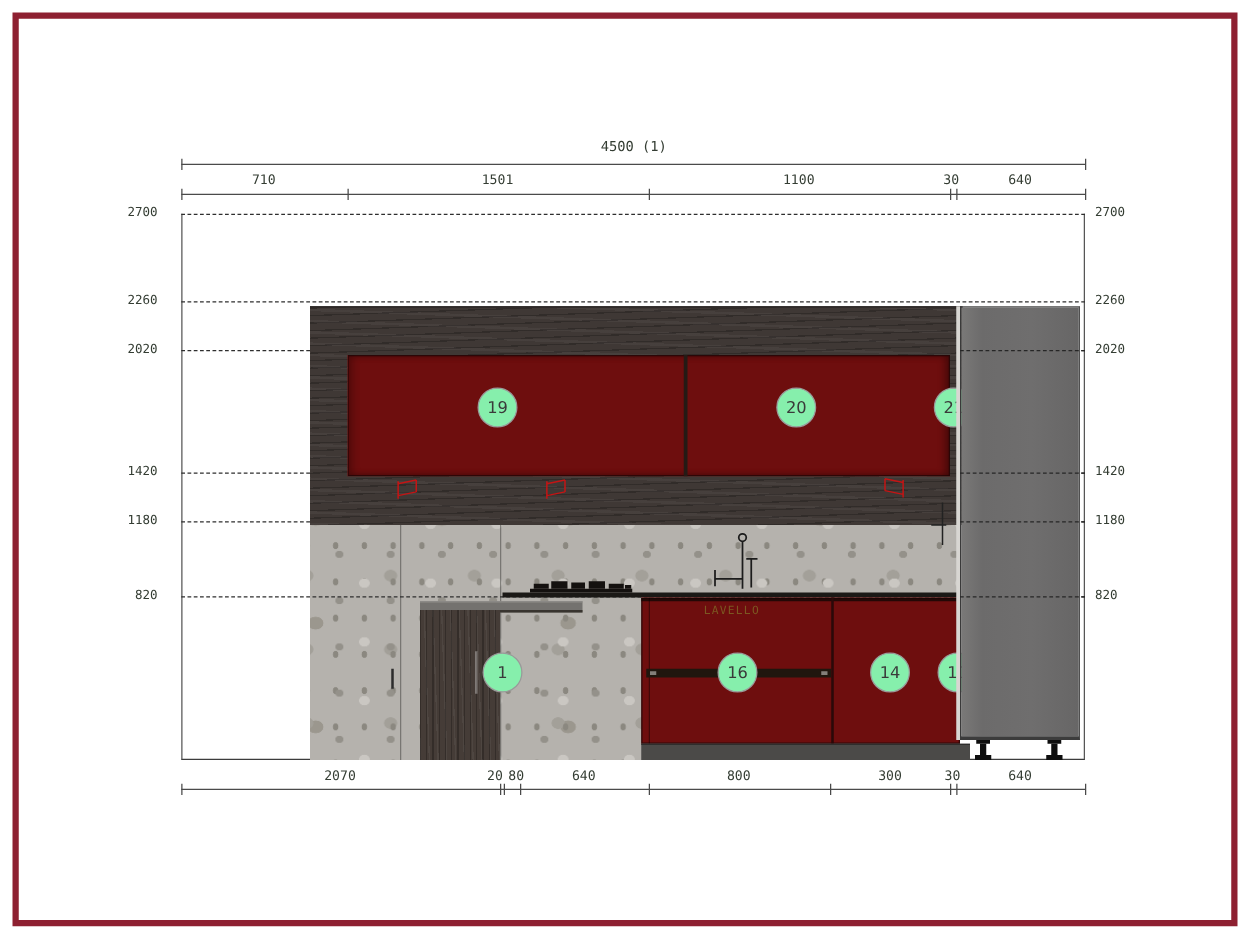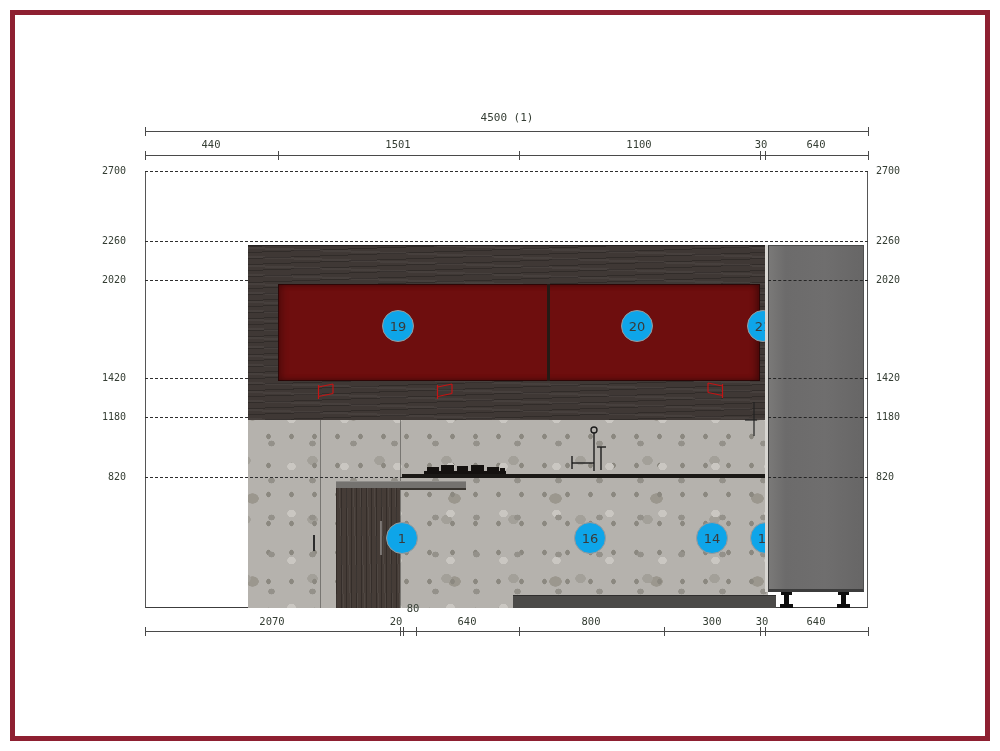--- a/index.html
+++ b/index.html
@@ -69,21 +69,21 @@
   .plinth{position:absolute;left:513px;top:595px;width:263px;height:13px;background:var(--plinth-gray,#4b4a48);z-index:5;
      border-top:1px solid #2f2e2d;}
 
   
   .tall-unit{position:absolute;left:768px;top:245px;width:96px;height:347px;z-index:7;
      background:linear-gradient(to right,#7a7978,#6c6b6b 18%,var(--tall-unit-gray,#6f6e6e) 60%,#676666);
      border-top:1px solid #4a4a4a;border-left:1px solid #3a3a3a;border-right:1px solid #4f4f4f;
      border-bottom:3px solid #3c3c3c;}
 
   
-  .circle{position:absolute;width:32px;height:32px;border-radius:50%;background:#0ea5e9;
+  .circle{position:absolute;width:32px;height:32px;border-radius:50%;background:#86efac;
      border:1px solid #9a9a9a;color:#3a3a3a;font-family:"DejaVu Sans",sans-serif;font-size:13px;
      display:flex;align-items:center;justify-content:center;z-index:6;}
 
   
   .dimline{position:absolute;height:0;border-top:1px solid var(--dim-line,#4a4a4a);z-index:9;}
   .tick{position:absolute;width:1px;height:9px;background:var(--dim-line,#4a4a4a);z-index:9;}
   .dimlabel{position:absolute;transform:translateX(-50%);font-size:10.5px;color:var(--dim-text,#343d33);
      white-space:nowrap;z-index:9;line-height:12px;}
   .lvl-label{position:absolute;width:40px;font-size:10px;color:var(--dim-text,#343d33);line-height:12px;z-index:9;}
   .lvl-left{left:86px;text-align:right;}
@@ -150,20 +150,29 @@
     </g>
   </svg>
 
   <svg class="abs" style="left:744px;top:400px;z-index:5" width="14" height="38" viewBox="0 0 14 38">
     <g stroke="#222" stroke-width="1.2" fill="none">
       <path d="M10,2 L10,36"></path>
         <path d="M1,20 L13,20"></path>
     </g>
   </svg>
 
+  <div class="base-run">
+    <i class="base-left-gap"></i>
+    <i class="base-divider"></i>
+    <div class="drawer-bar">
+      <i style="left:3px"></i>
+      <i style="right:3px"></i>
+    </div>
+    <span class="sink-text">LAVELLO</span>
+  </div>
   <div class="plinth"></div>
 
   <div id="circleLayer"></div>
 
   <div class="light-strip"></div>
   <div class="tall-unit"></div>
 
   <svg class="abs" style="left:779px;top:592px;z-index:7" width="16" height="16" viewBox="0 0 16 16">
     <rect x="2" y="0" width="11" height="3" fill="#0e0e0e"></rect>
     <rect x="5" y="3" width="5" height="9" fill="#0e0e0e"></rect>
@@ -219,28 +228,28 @@
     <div class="tick" style="left: 868px; top: 151px;"></div>
     <div class="tick" style="left: 145px; top: 627px;"></div>
     <div class="tick" style="left: 400px; top: 627px;"></div>
     <div class="tick" style="left: 403px; top: 627px;"></div>
     <div class="tick" style="left: 416px; top: 627px;"></div>
     <div class="tick" style="left: 519px; top: 627px;"></div>
     <div class="tick" style="left: 664px; top: 627px;"></div>
     <div class="tick" style="left: 760px; top: 627px;"></div>
     <div class="tick" style="left: 765px; top: 627px;"></div>
     <div class="tick" style="left: 868px; top: 627px;"></div>
-    <div class="dimlabel" style="left: 211px; top: 138px;">440</div>
+    <div class="dimlabel" style="left: 211px; top: 138px;">710</div>
     <div class="dimlabel" style="left: 398px; top: 138px;">1501</div>
     <div class="dimlabel" style="left: 639px; top: 138px;">1100</div>
     <div class="dimlabel" style="left: 761px; top: 138px;">30</div>
     <div class="dimlabel" style="left: 816px; top: 138px;">640</div>
     <div class="dimlabel" style="left: 272px; top: 615px;">2070</div>
     <div class="dimlabel" style="left: 396px; top: 615px;">20</div>
-    <div class="dimlabel" style="left: 413px; top: 602px; text-align: right;">80</div>
+    <div class="dimlabel" style="left: 413px; top: 615px; text-align: right;">80</div>
     <div class="dimlabel" style="left: 467px; top: 615px;">640</div>
     <div class="dimlabel" style="left: 591px; top: 615px;">800</div>
     <div class="dimlabel" style="left: 712px; top: 615px;">300</div>
     <div class="dimlabel" style="left: 762px; top: 615px;">30</div>
     <div class="dimlabel" style="left: 816px; top: 615px;">640</div>
     <div class="circle" style="left: 382px; top: 310px;">19</div>
     <div class="circle" style="left: 621px; top: 310px;">20</div>
     <div class="circle" style="left: 747px; top: 310px;">21</div>
     <div class="circle" style="left: 386px; top: 522px;">1</div>
     <div class="circle" style="left: 574px; top: 522px;">16</div>

